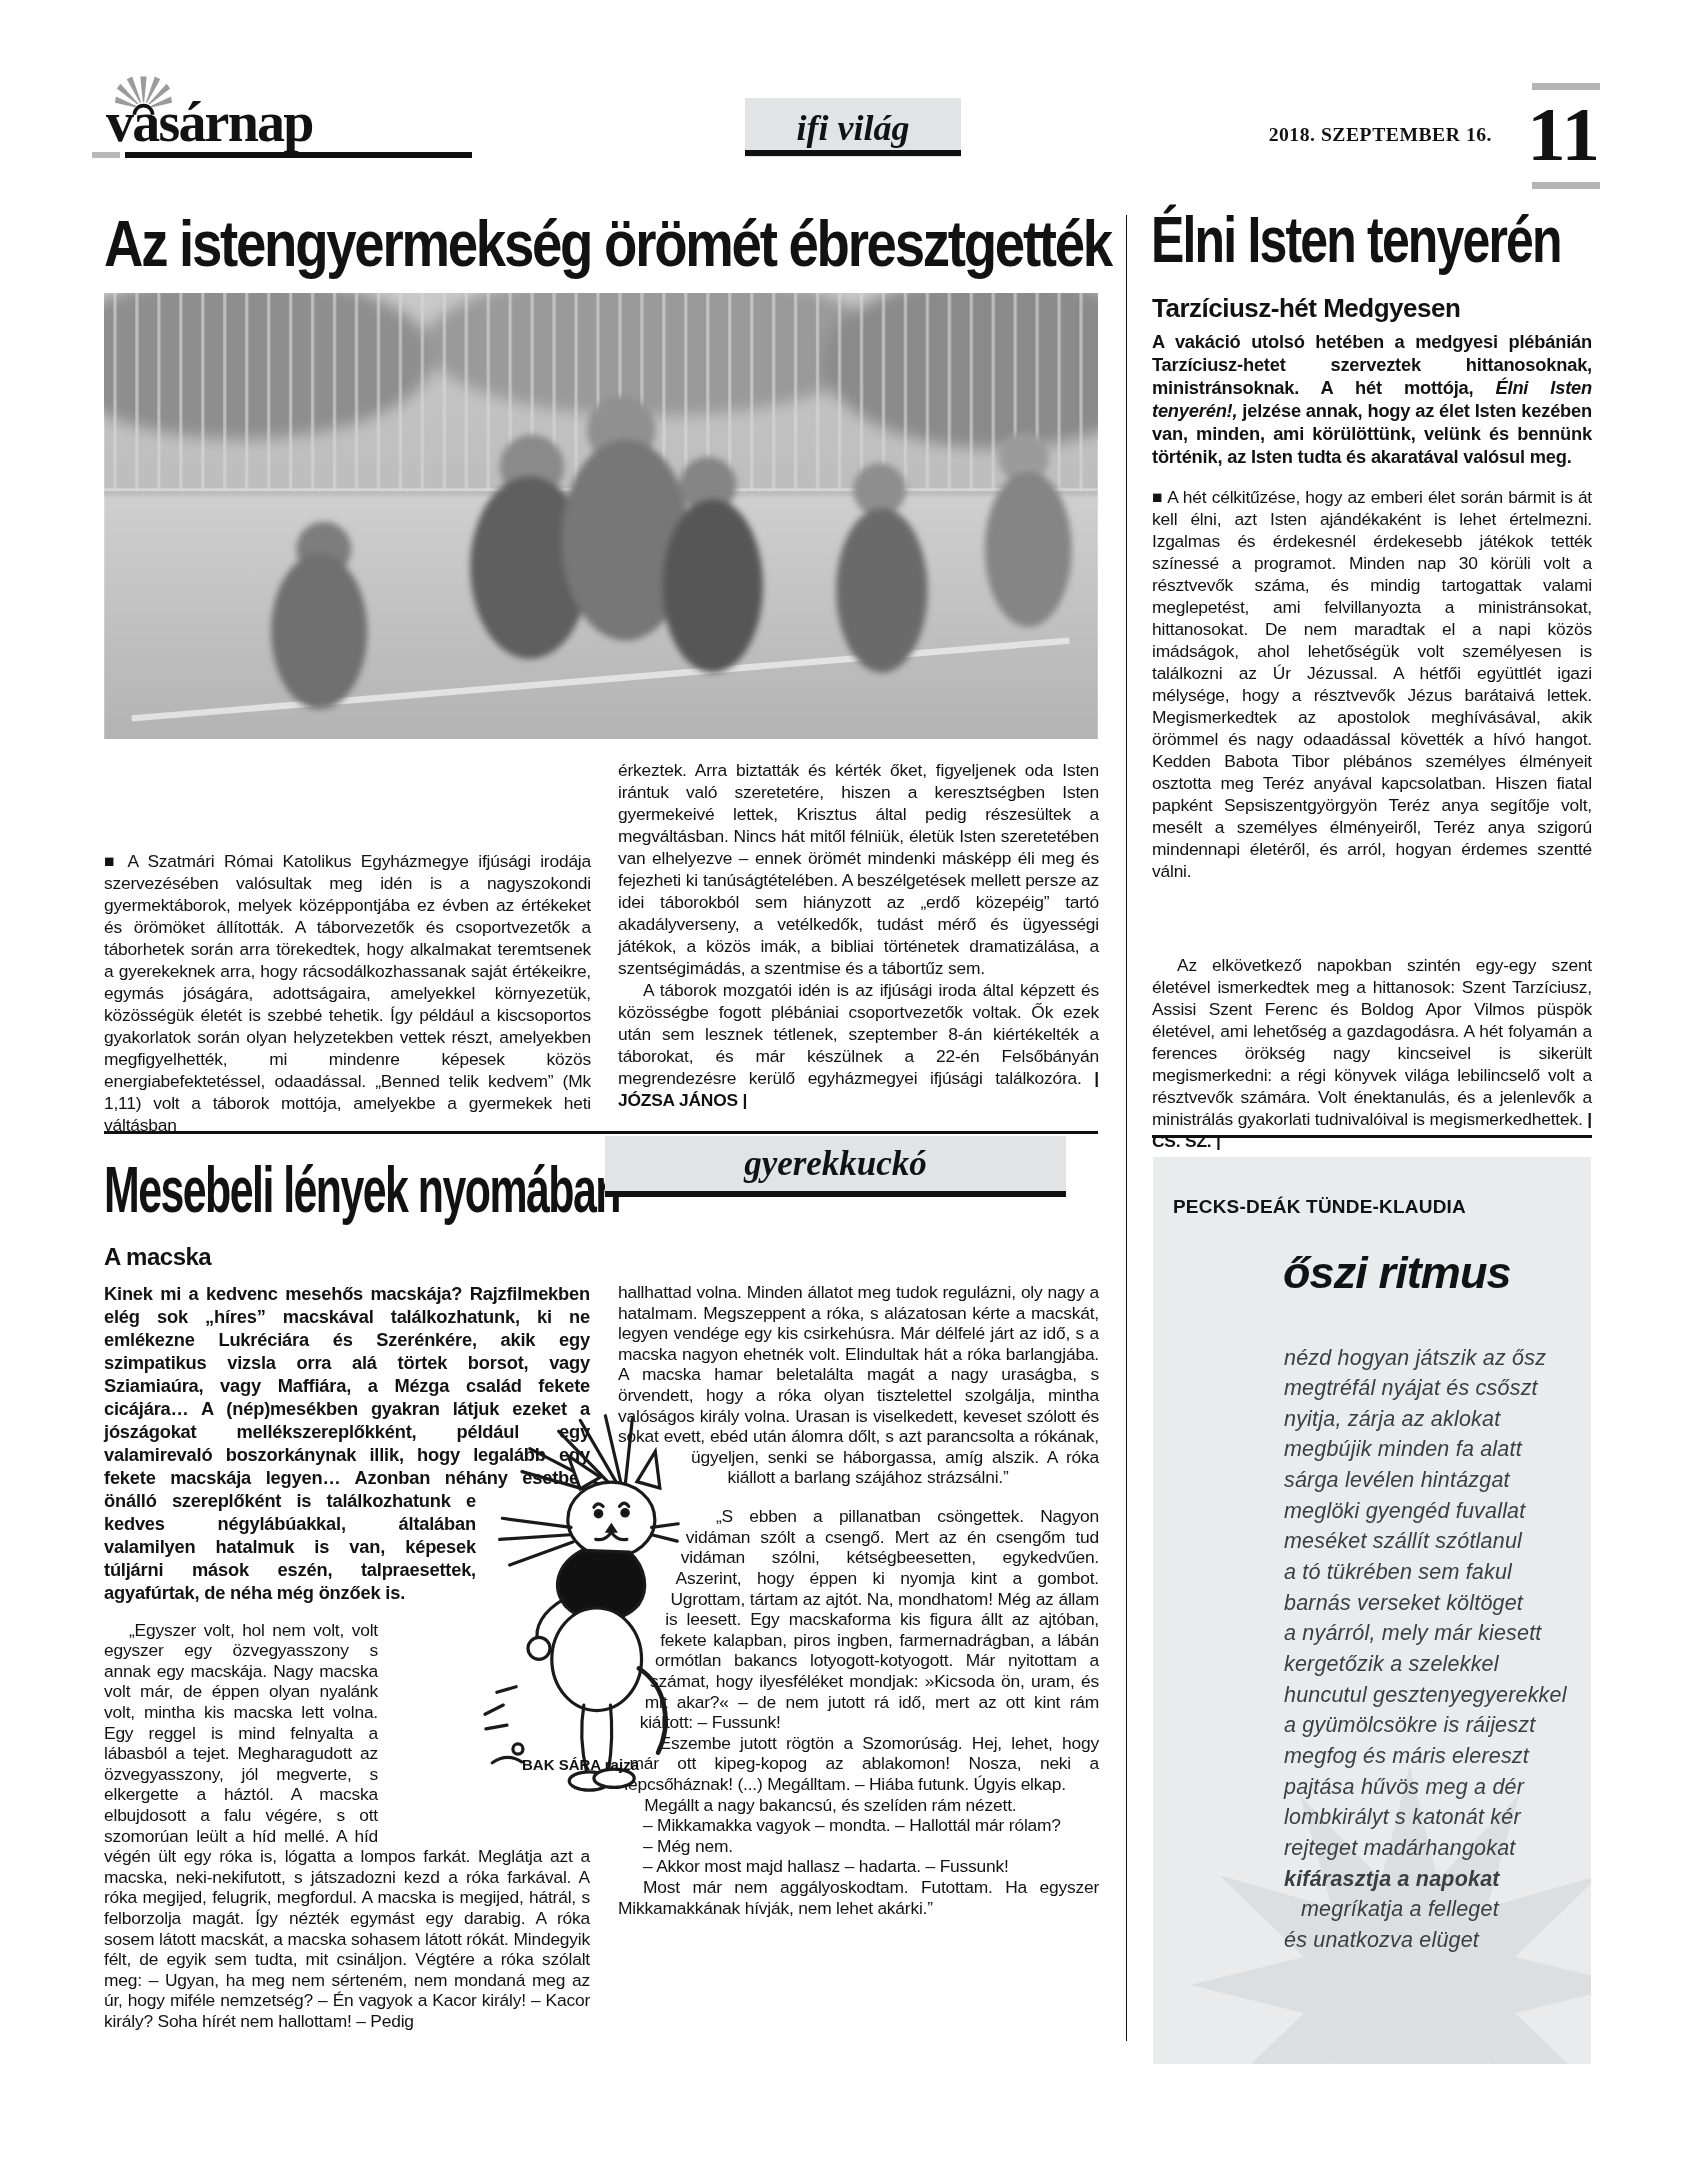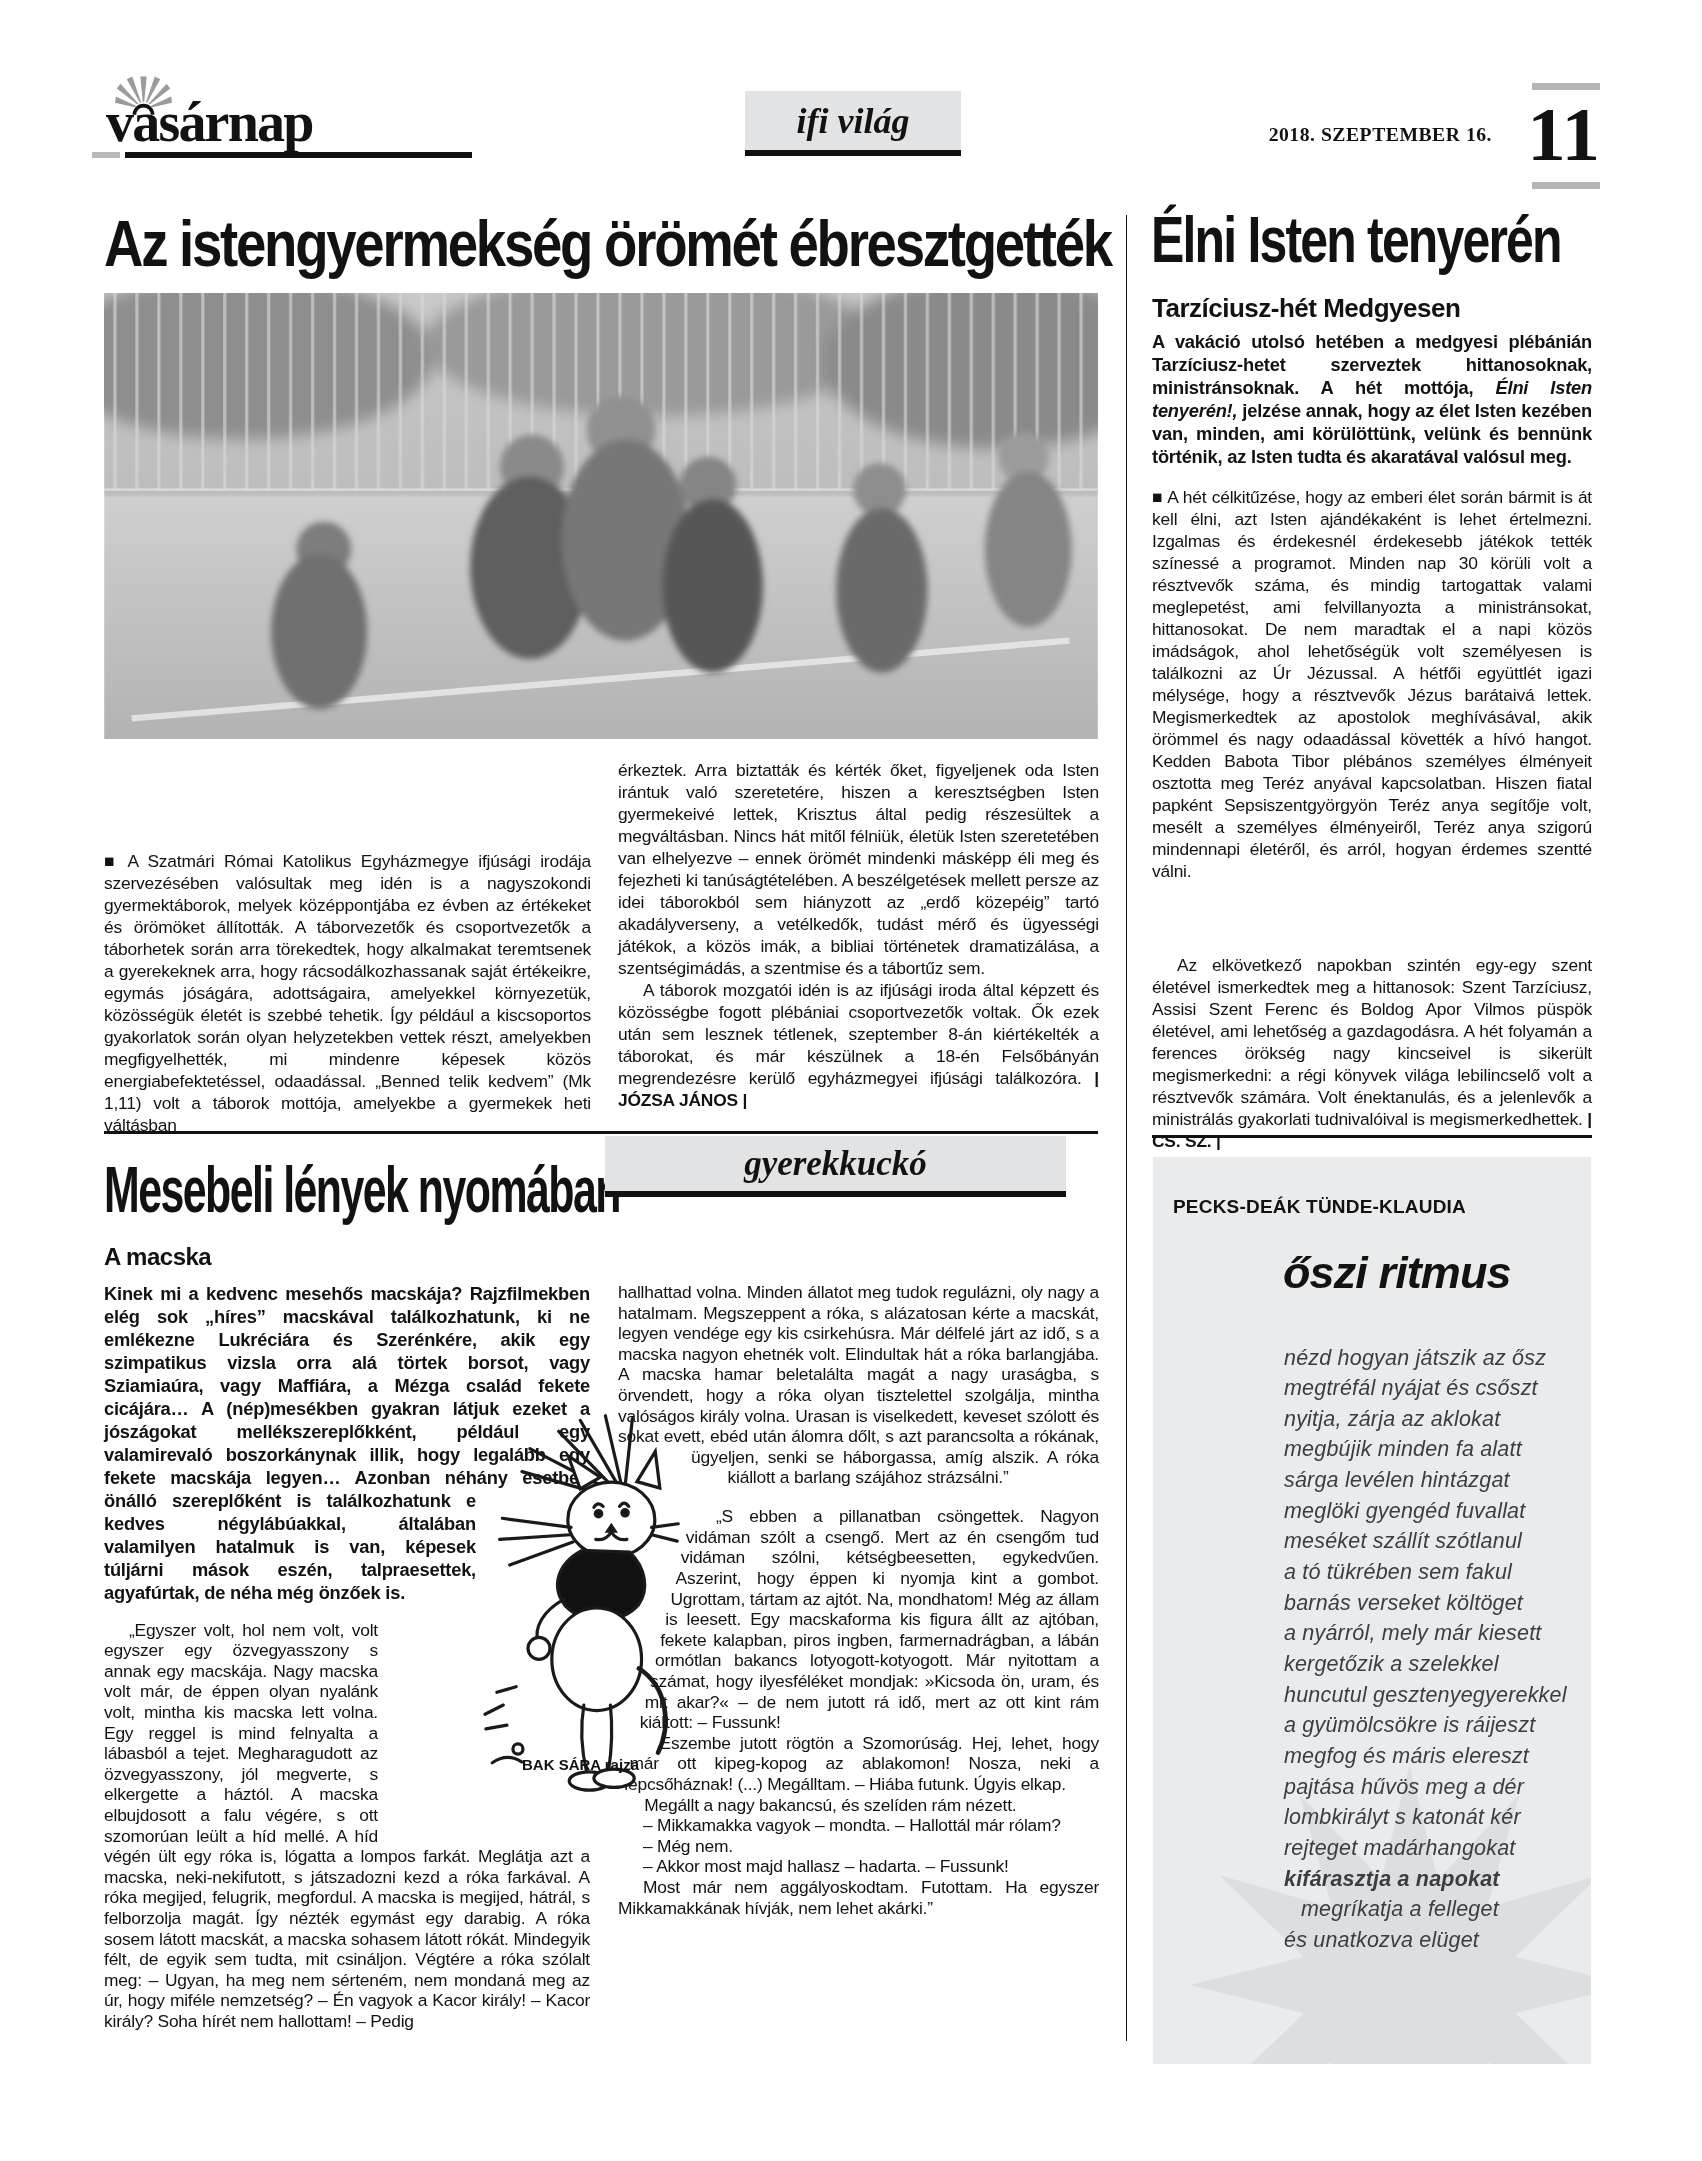--- a/index.html
+++ b/index.html
@@ -45,21 +45,21 @@
         <polygon points="65,80 124,34 116,24"></polygon>
         <polygon points="65,80 128,66 126,52"></polygon>
       </g>
       <circle cx="65" cy="84" r="20" fill="#ffffff"></circle>
       <path d="M45,92 A20,20 0 0 1 85,92" fill="none" stroke="#111" stroke-width="8"></path>
     </svg>
     <div class="abs serif b" style="left:106px;top:90px;font-size:56px;letter-spacing:-1.8px;line-height:1.15;">vasárnap</div>
     <div class="abs" style="left:92px;top:152px;width:28px;height:6px;background:#b9b9b9;"></div>
     <div class="abs rule" style="left:125px;top:152px;width:347px;height:6px;"></div>
 
-    <div class="abs kickerbox" style="left:745px;top:91px;width:216px;height:59px;">
+    <div class="abs kickerbox" style="left:745px;top:98px;width:216px;height:59px;">
       <span class="serif b it" style="font-size:36px;">ifi világ</span>
     </div>
     <div class="abs rule" style="left:745px;top:150px;width:216px;height:6.4px;"></div>
 
     <div class="abs serif b" style="left:1199px;top:123px;width:293px;text-align:right;font-size:19.7px;letter-spacing:0.5px;">2018. SZEPTEMBER 16.</div>
 
     <div class="abs graybar" style="left:1532px;top:83px;width:68px;height:7.3px;"></div>
     <div class="abs serif b" style="left:1519px;top:94px;width:81px;text-align:right;font-size:77px;line-height:1.05;">11</div>
     <div class="abs graybar" style="left:1532px;top:182px;width:68px;height:7.3px;"></div>
   </div>
@@ -109,21 +109,21 @@
     </g>
   </svg>
 
 
   <div class="abs body38 jt" style="left:104px;top:850px;width:487px;">
     <p>■ A Szatmári Római Katolikus Egyházmegye ifjúsági irodája szervezésében valósultak meg idén is a nagyszokondi gyermektáborok, melyek középpontjába ez évben az értékeket és örömöket állították. A táborvezetők és csoportvezetők a táborhetek során arra törekedtek, hogy alkalmakat teremtsenek a gyerekeknek arra, hogy rácsodálkozhassanak saját értékeikre, egymás jóságára, adottságaira, amelyekkel környezetük, közösségük életét is szebbé tehetik. Így például a kiscsoportos gyakorlatok során olyan helyzetekben vettek részt, amelyekben megfigyelhették, mi mindenre képesek közös energiabefektetéssel, odaadással. „Benned telik kedvem” (Mk 1,11) volt a táborok mottója, amelyekbe a gyermekek heti váltásban</p>
   </div>
 
   <div class="abs body38 jt" style="left:618px;top:759px;width:481px;">
     <p>érkeztek. Arra biztatták és kérték őket, figyeljenek oda Isten irántuk való szeretetére, hiszen a keresztségben Isten gyermekeivé lettek, Krisztus által pedig részesültek a megváltásban. Nincs hát mitől félniük, életük Isten szeretetében van elhelyezve – ennek örömét mindenki másképp éli meg és fejezheti ki tanúságtételében. A beszélgetések mellett persze az idei táborokból sem hiányzott az „erdő közepéig” tartó akadályverseny, a vetélkedők, tudást mérő és ügyességi játékok, a közös imák, a bibliai történetek dramatizálása, a szentségimádás, a szentmise és a tábortűz sem.</p>
-    <p class="ind"><span>A táborok mozgatói idén is az ifjúsági iroda által képzett és közösségbe fogott plébániai csoportvezetők voltak. Ők ezek után sem lesznek tétlenek, szeptember 8-án kiértékelték a táborokat, és már készülnek a 18-én Felsőbányán megrendezésre kerülő egyházmegyei ifjúsági találkozóra.</span> <span class="b">| JÓZSA JÁNOS |</span></p>
+    <p class="ind"><span>A táborok mozgatói idén is az ifjúsági iroda által képzett és közösségbe fogott plébániai csoportvezetők voltak. Ők ezek után sem lesznek tétlenek, szeptember 8-án kiértékelték a táborokat, és már készülnek a 22-én Felsőbányán megrendezésre kerülő egyházmegyei ifjúsági találkozóra.</span> <span class="b">| JÓZSA JÁNOS |</span></p>
   </div>
 
   <div class="abs rule" style="left:1126px;top:215px;width:1.4px;height:1826px;"></div>
 
   <div class="abs hl" style="left:1151px;top:208px;font-size:64px;letter-spacing:-2.3px;transform:scaleX(0.78);">Élni Isten tenyerén</div>
   <div class="abs b" style="left:1152px;top:293px;font-size:26px;letter-spacing:-0.5px;">Tarzíciusz-hét Medgyesen</div>
 
   <div class="abs lead40 jt" style="left:1152px;top:330px;width:440px;">
     <p><span>A vakáció utolsó hetében a medgyesi plébánián Tarzíciusz-hetet szerveztek hittanosoknak, ministránsoknak. A hét mottója, </span><span class="it">Élni Isten tenyerén!,</span><span> jelzése annak, hogy az élet Isten kezében van, minden, ami körülöttünk, velünk és bennünk történik, az Isten tudta és akaratával valósul meg.</span></p>
   </div>

